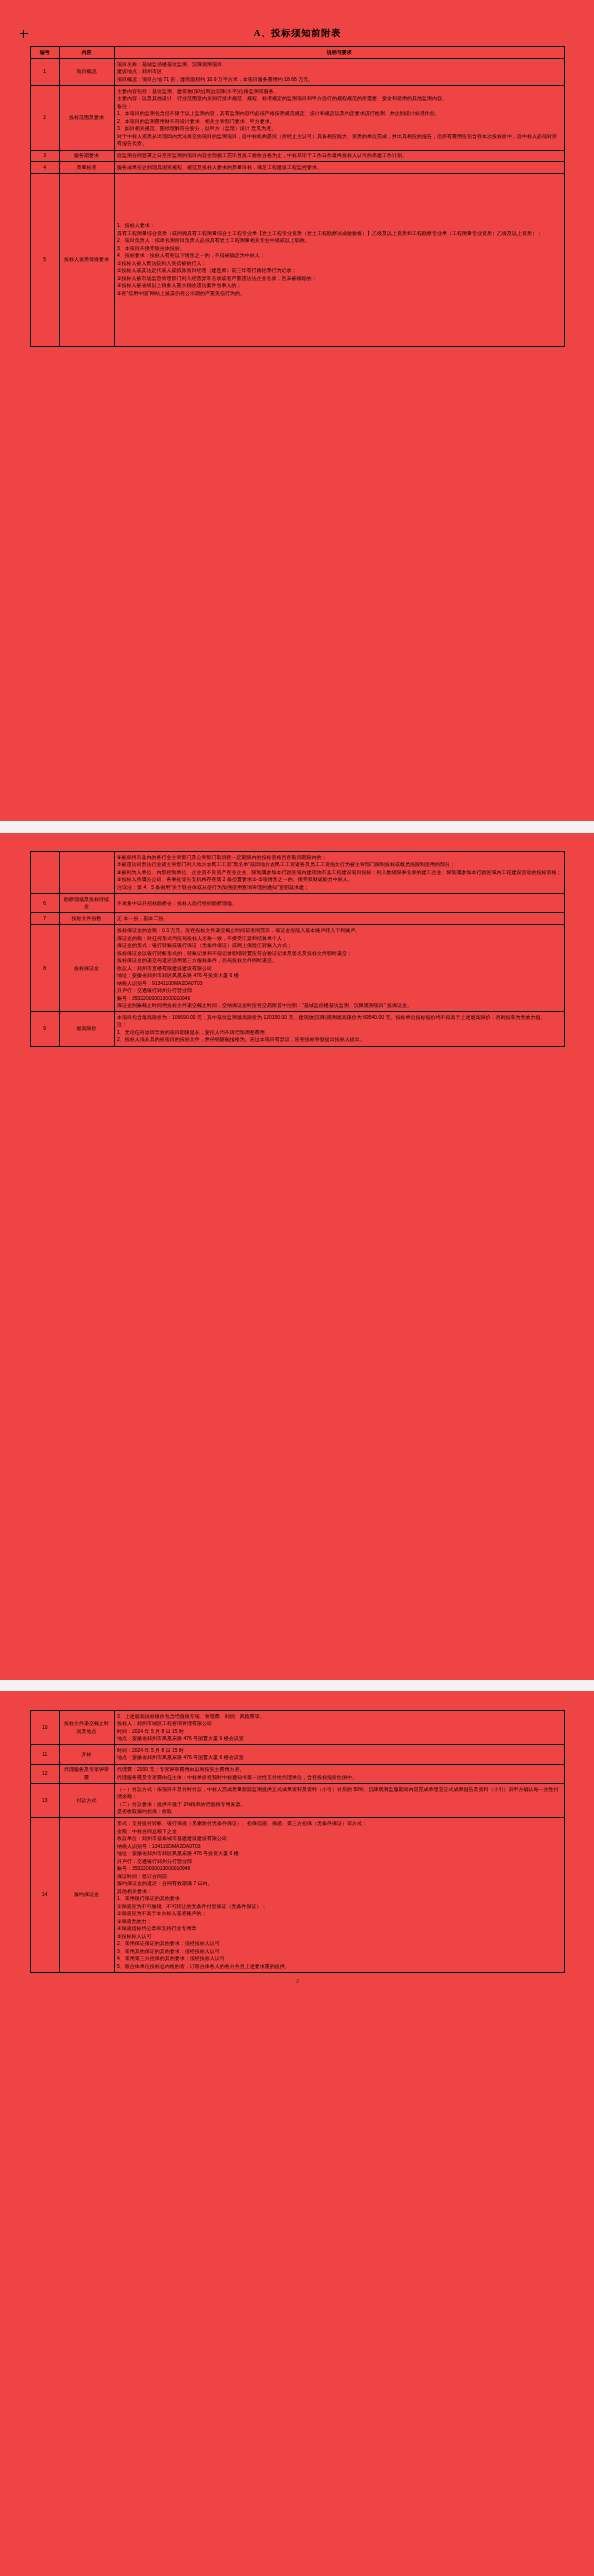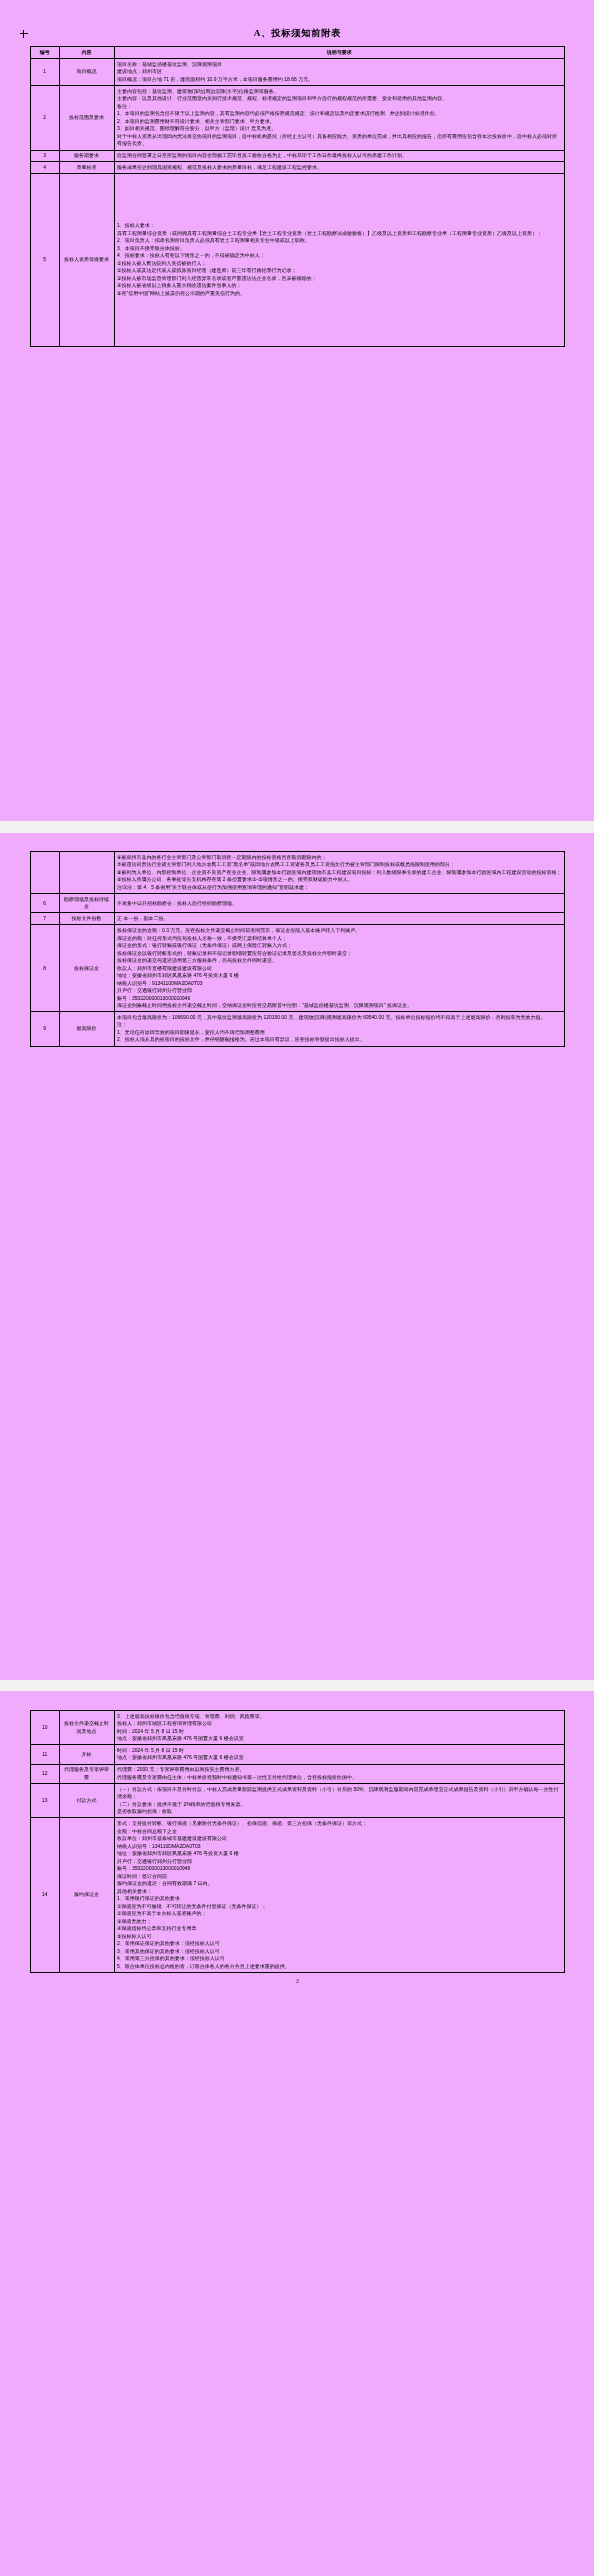--- a/index.html
+++ b/index.html
@@ -1,17 +1,17 @@
 <!DOCTYPE html>
 <html style="font-size:13.4px"><head>
 <meta charset="utf-8">
 <style>
   html,body{margin:0;padding:0;background:#f2f2f2;}
   body{font-family:"Liberation Sans","DejaVu Sans",sans-serif;}
-  .page{width:595px;margin:0 auto;background:#f0abfc;position:relative;box-sizing:border-box;}
+  .page{width:595px;margin:0 auto;background:#ef4444;position:relative;box-sizing:border-box;}
   .page1{height:821px;padding:15px 30px 0 30px;}
   .page2{height:847px;padding:18.5px 30px 0 30px;}
   .page3{height:908px;padding:18.5px 30px 0 30px;}
   .gap{height:11.7px;background:#f2f2f2;}
   .mark-tl{position:absolute;left:20px;top:30px;width:8.4px;height:8.4px;}
   .mark-tl:before{content:"";position:absolute;left:0;top:3.4px;width:8.4px;height:0.8px;background:#000;}
   .mark-tl:after{content:"";position:absolute;left:3.4px;top:0;width:0.8px;height:8.4px;background:#000;}
   .doc-title{text-align:center;font-size:9.2px;font-weight:bold;letter-spacing:0.8px;margin:11.7px 0 6.7px 0;
              font-family:"Liberation Serif","DejaVu Serif",serif;}
   table.t{border-collapse:collapse;width:100%;table-layout:fixed;}

